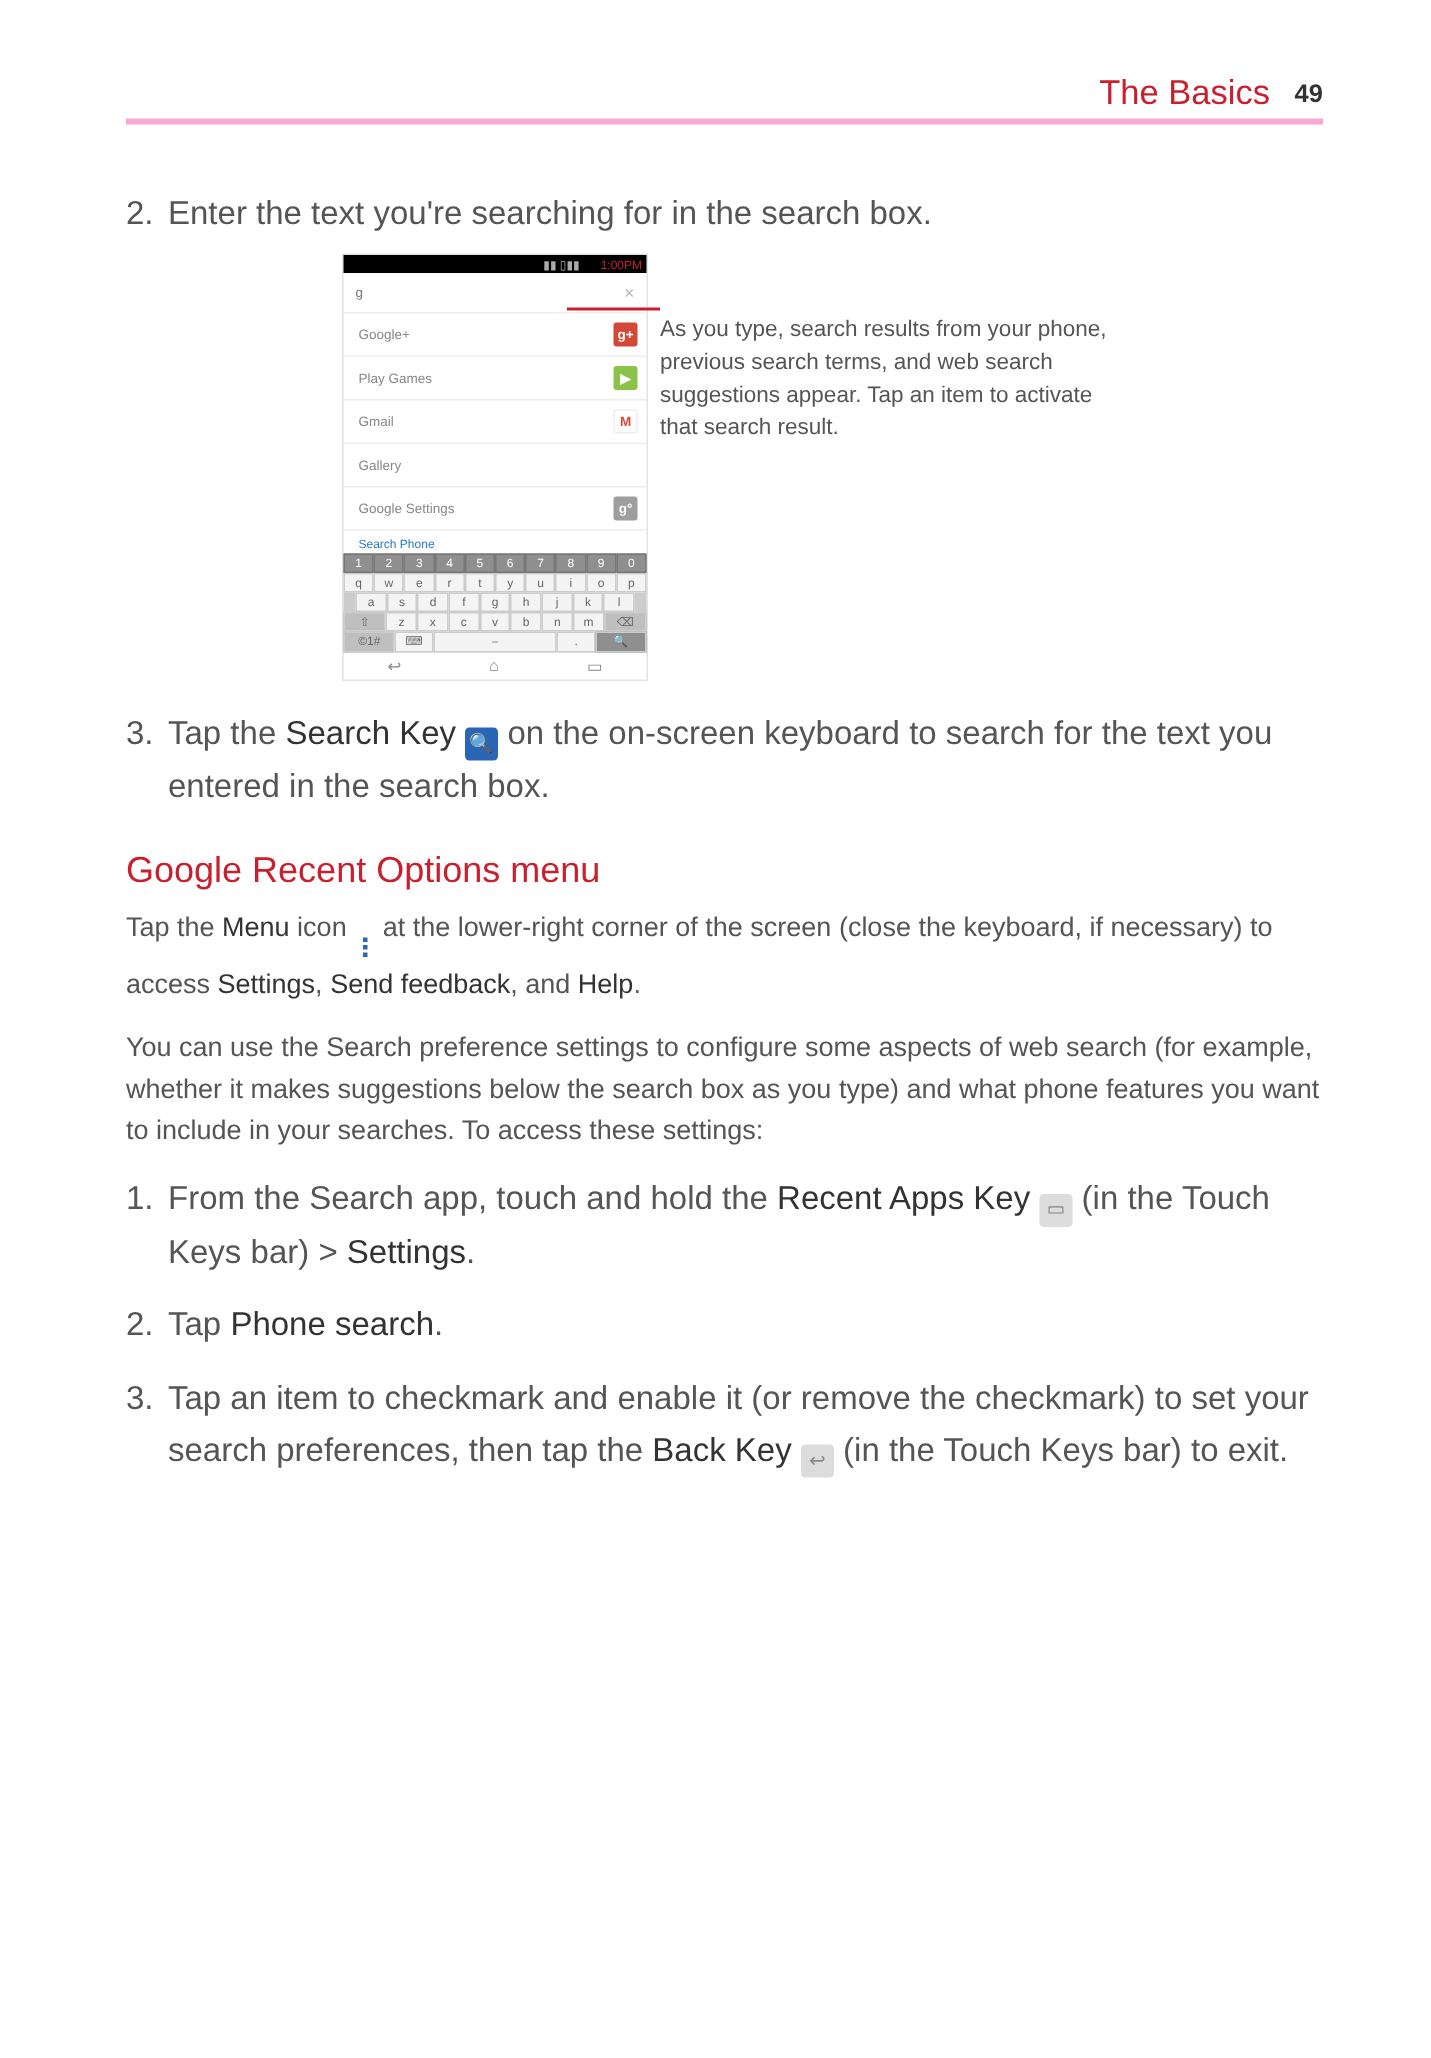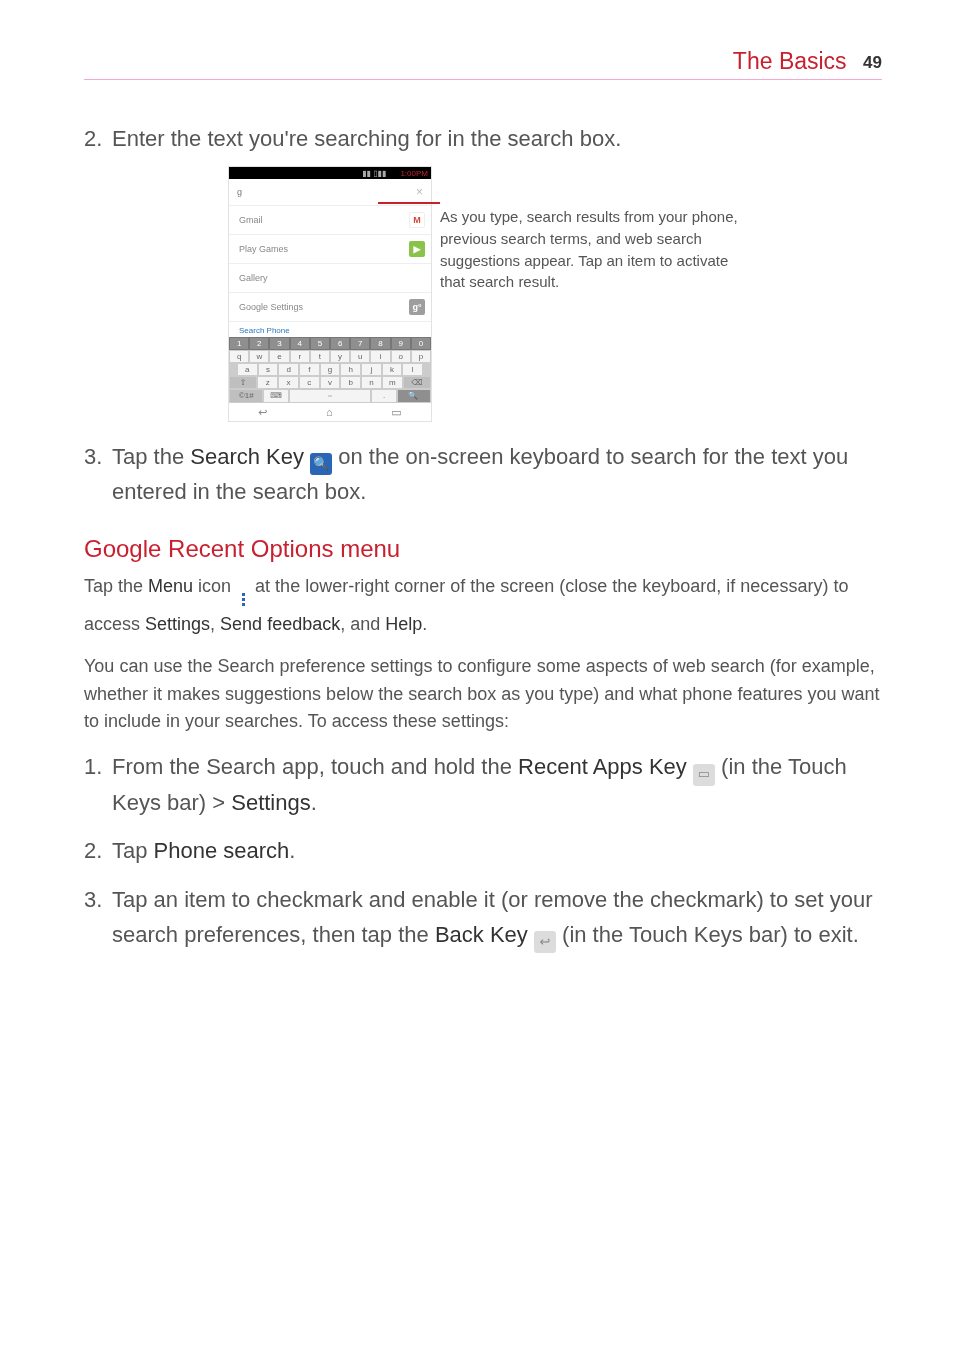--- a/index.html
+++ b/index.html
@@ -12,21 +12,21 @@
     width: 954px;
   }
   .page {
     width: 954px;
     height: 1372px;
     padding: 48px 72px 48px 84px;
     position: relative;
   }
   .header {
     text-align: right;
-    border-bottom: 1px solid #f9a8d4;
+    border-bottom: 4px solid #f9a8d4;
     padding-bottom: 4px;
     margin-bottom: 42px;
   }
   .header-title {
     color: #c8202f;
     font-size: 23px;
     font-weight: 400;
     margin-right: 12px;
   }
   .header-page {
@@ -181,27 +181,31 @@
   <div class="figure-row">
     <div class="phone">
       <div class="ph-status">
         <span>▮▮ ▯▮▮</span>
         <span class="time">1:00PM</span>
       </div>
       <div class="ph-search">
         <span>g</span>
         <span class="x">×</span>
       </div>
+      <div class="ph-row callout-src">
+        <span class="lbl">Google+</span>
+        <span class="ph-icon ic-gplus">g+</span>
+      </div>
+      <div class="ph-row">
+        <span class="lbl">Play Games</span>
+        <span class="ph-icon ic-games">▶</span>
+      </div>
       <div class="ph-row">
         <span class="lbl">Gmail</span>
         <span class="ph-icon ic-gmail">M</span>
-      </div>
-      <div class="ph-row">
-        <span class="lbl">Play Games</span>
-        <span class="ph-icon ic-games">▶</span>
       </div>
       <div class="ph-row">
         <span class="lbl">Gallery</span>
         <span class="ph-icon ic-gallery">◪</span>
       </div>
       <div class="ph-row">
         <span class="lbl">Google Settings</span>
         <span class="ph-icon ic-gset">g°</span>
       </div>
       <div class="ph-searchphone">Search Phone</div>

